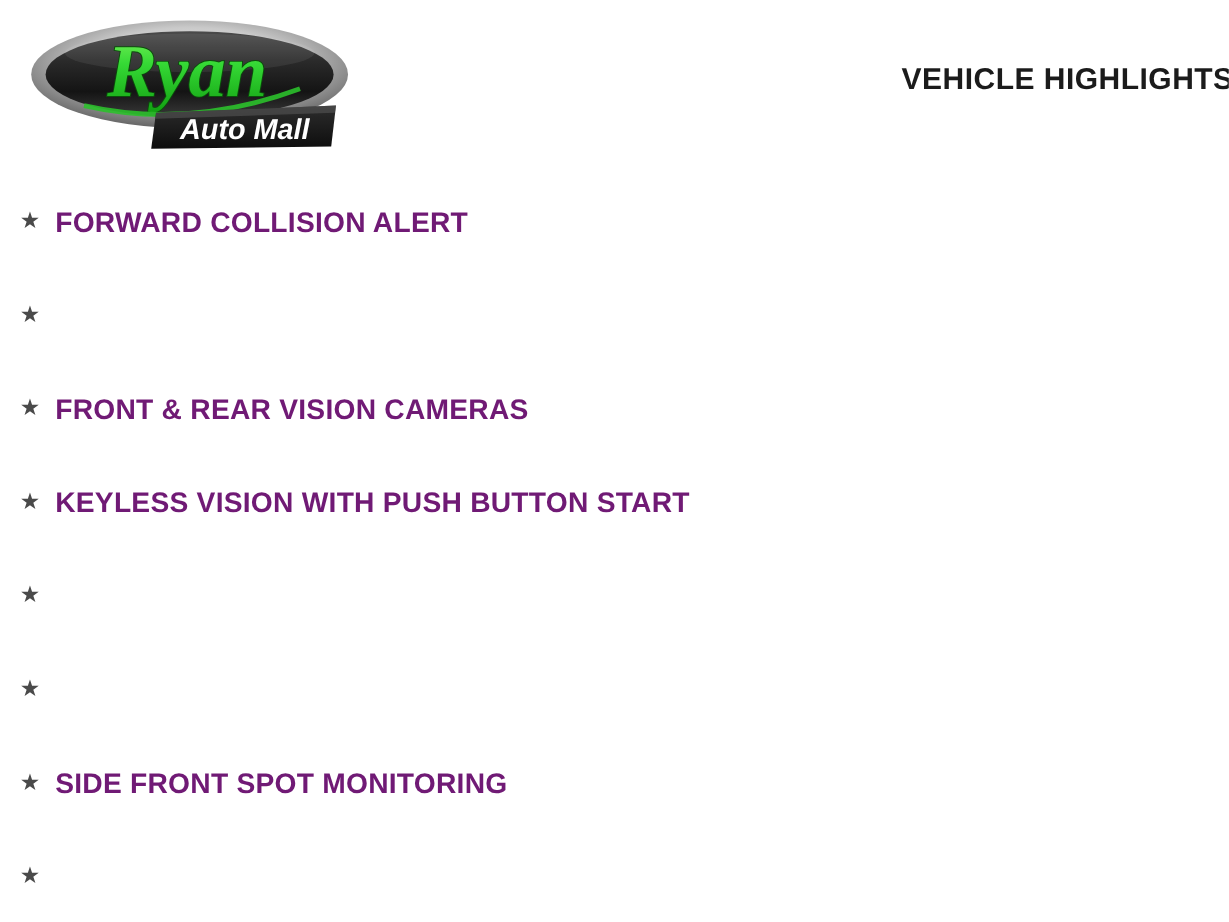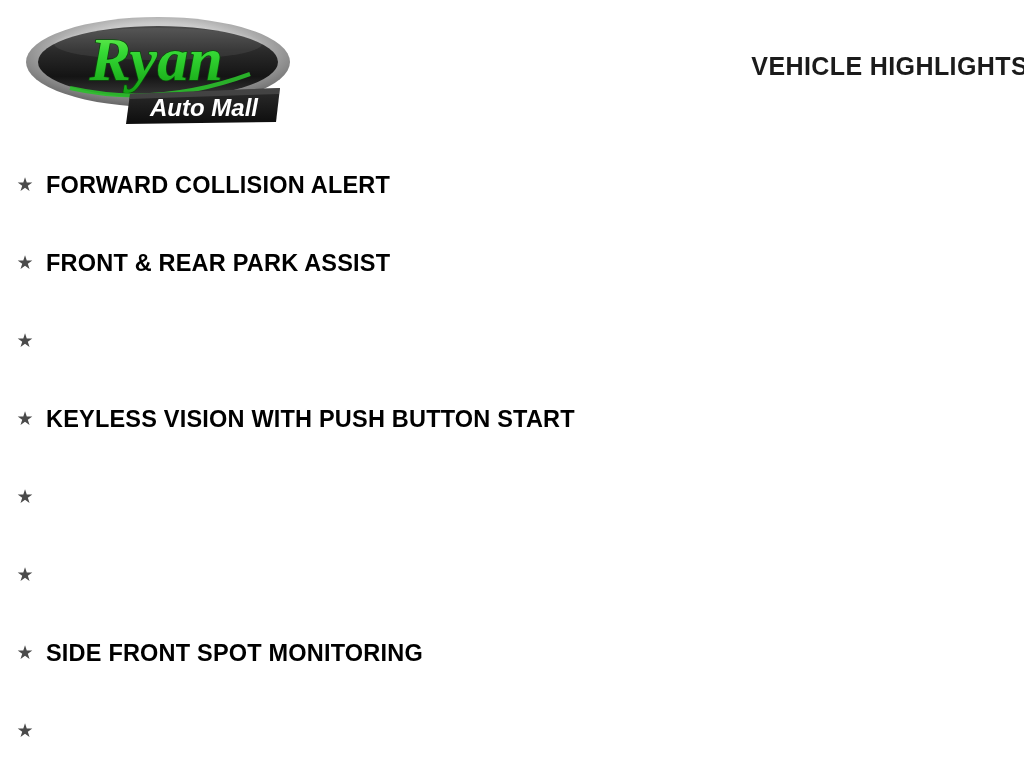--- a/index.html
+++ b/index.html
@@ -74,21 +74,21 @@
     margin-right: 10px;
     color: #4a4a4a;
     font-size: 19px;
     line-height: 22px;
     text-align: center;
     display: inline-block;
   }
   .highlight-label {
     font-size: 23.5px;
     font-weight: bold;
-    color: #000000;
+    color: #701a75;
     letter-spacing: 0.2px;
     white-space: nowrap;
     text-align: right;
   }
 </style>
 </head>
 <body>
 
 <div class="page">
 
@@ -139,24 +139,24 @@
     <div class="header-title">VEHICLE HIGHLIGHTS</div>
   </div>
 
   <ul class="highlights">
     <li class="highlight-item">
       <span class="bullet-star">★</span>
       <span class="highlight-label">FORWARD COLLISION ALERT</span>
     </li>
     <li class="highlight-item">
       <span class="bullet-star">★</span>
-      <span class="highlight-label">FRONT &amp; REAR PARK ASSIST</span>
     </li>
     <li class="highlight-item">
       <span class="bullet-star">★</span>
+      <span class="highlight-label">FRONT &amp; REAR VISION CAMERAS</span>
     </li>
     <li class="highlight-item">
       <span class="bullet-star">★</span>
       <span class="highlight-label">KEYLESS VISION WITH PUSH BUTTON START</span>
     </li>
     <li class="highlight-item">
       <span class="bullet-star">★</span>
     </li>
     <li class="highlight-item">
       <span class="bullet-star">★</span>

